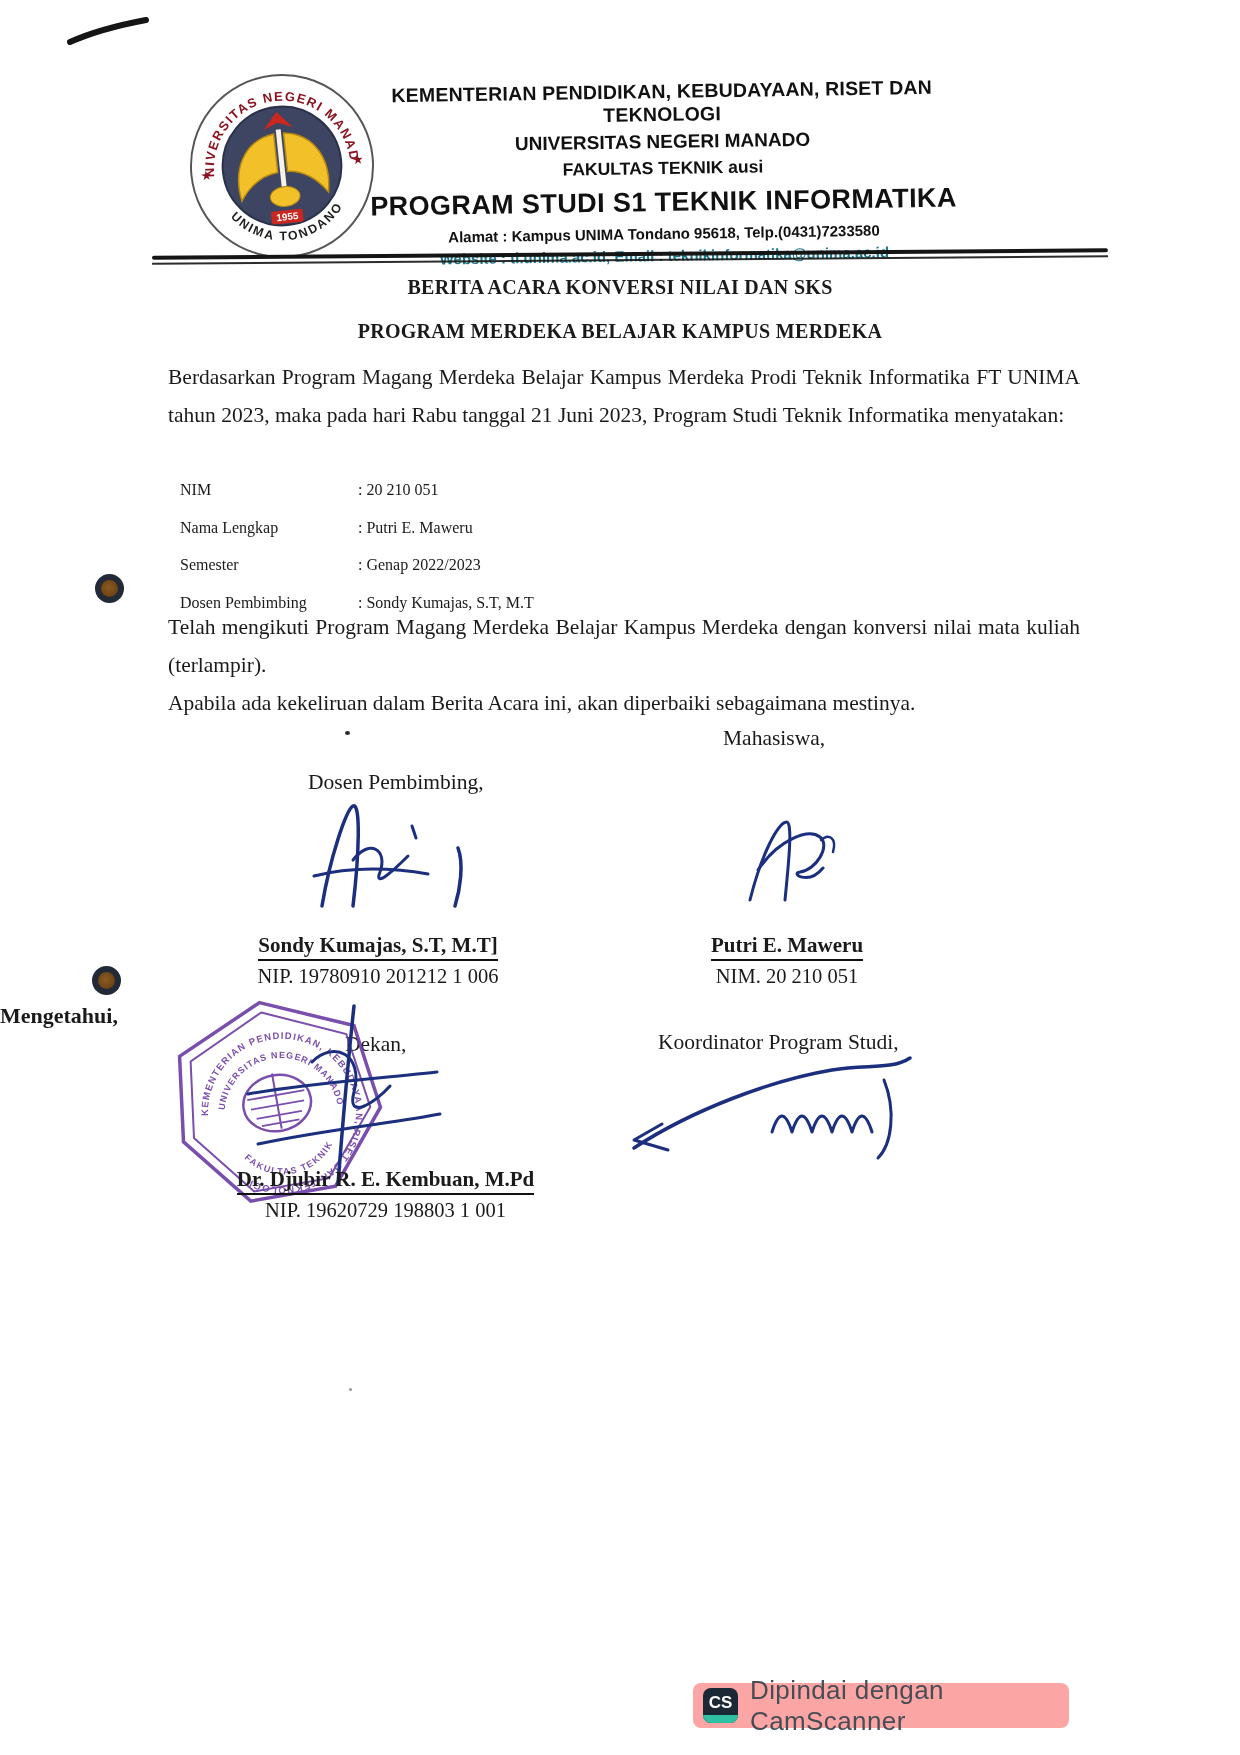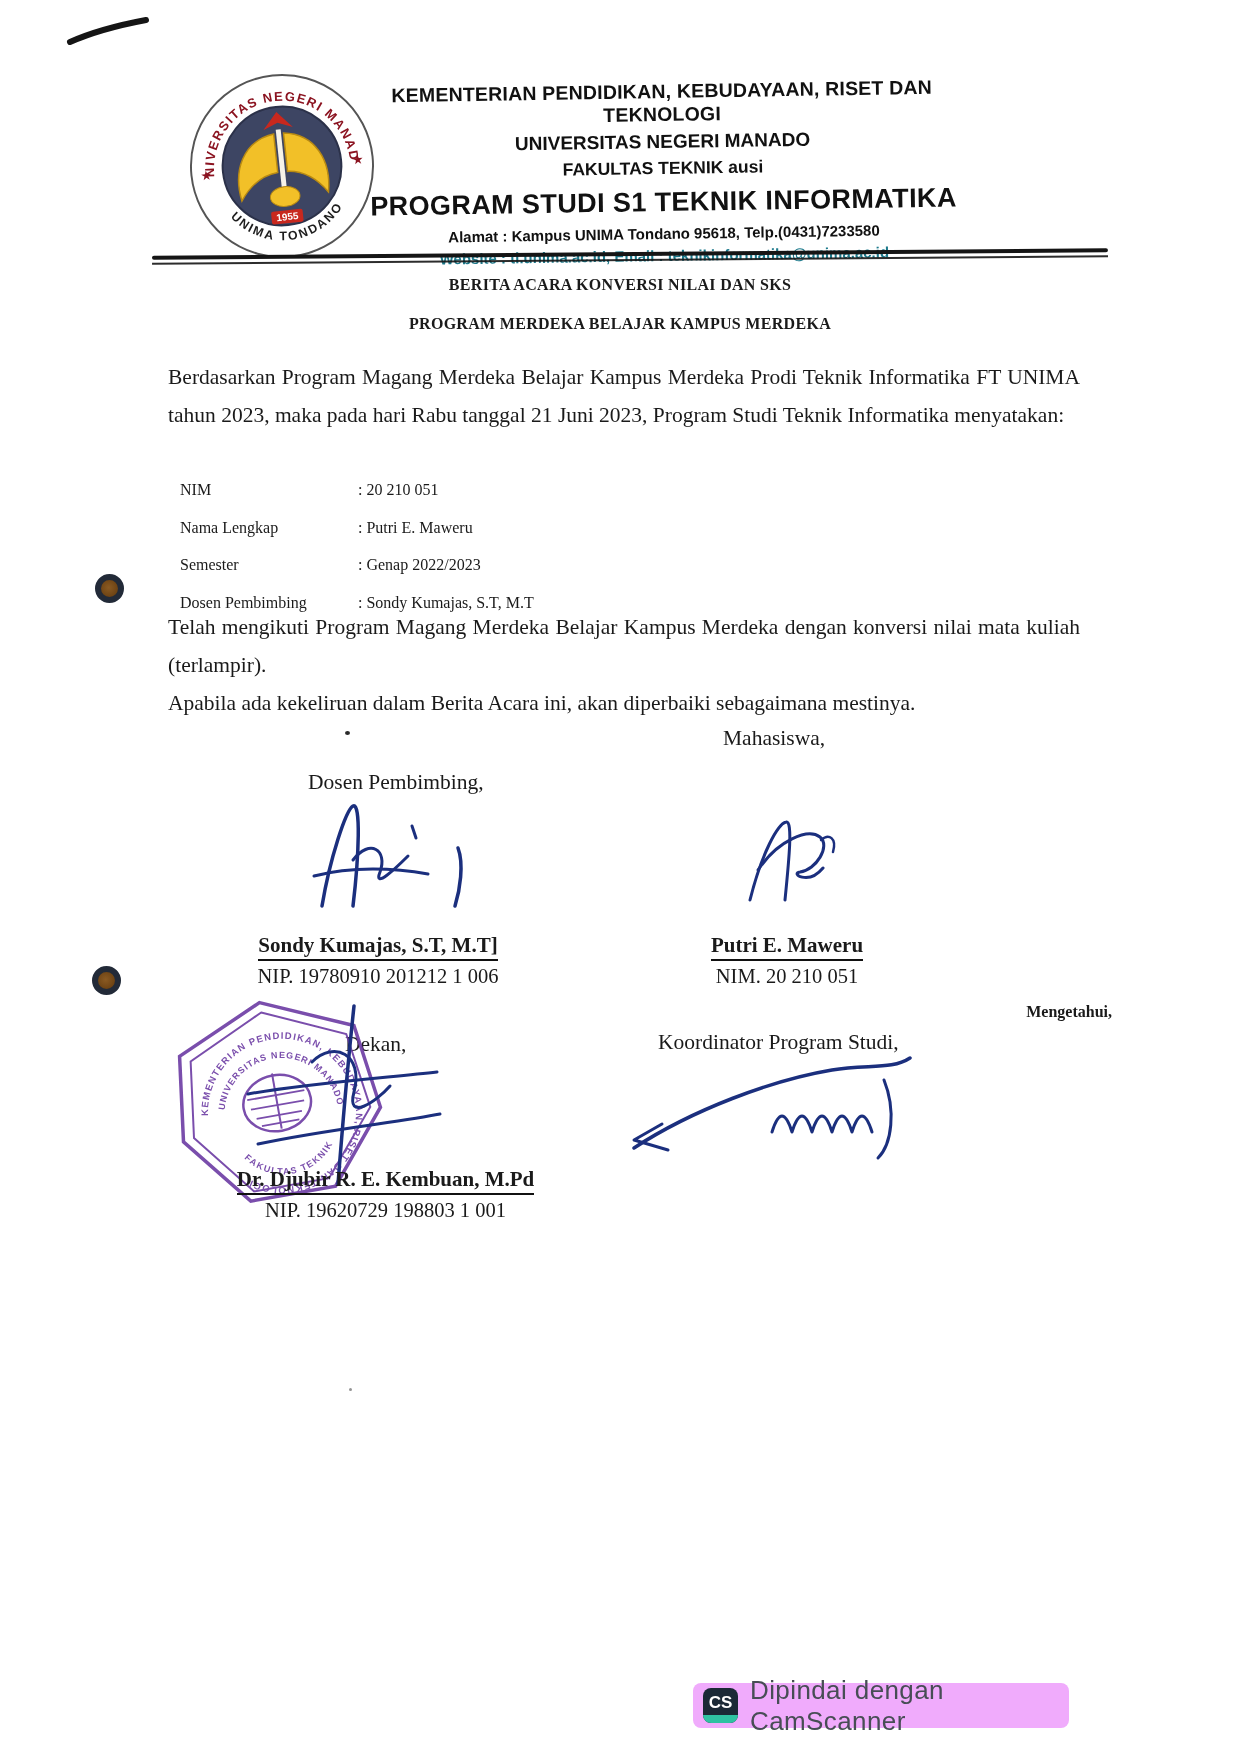--- a/index.html
+++ b/index.html
@@ -21,52 +21,52 @@
   .lh4{font-size:27px;letter-spacing:.4px;margin-top:3px;}
   .lh5{font-size:15px;margin-top:2px;}
   .lh6{font-size:15px;color:#1d7a8c;}
   .logo-wrap{position:absolute;left:188px;top:72px;width:188px;height:188px;transform:rotate(-6deg);}
   .rule-wrap{position:absolute;left:152px;top:252px;width:956px;transform:rotate(-0.45deg);}
   .rule-thick{height:4px;background:#151515;border-radius:2px;}
   .rule-thin{height:2px;background:#151515;margin-top:3px;opacity:.9;}
   
   .doc-title{
     position:absolute;left:70px;top:276px;width:1100px;text-align:center;
-    font-weight:bold;font-size:16px;letter-spacing:.3px;
+    font-weight:bold;font-size:20px;letter-spacing:.3px;
   }
   .doc-title .t2{margin-top:21px;}
   
   .para{position:absolute;left:168px;width:912px;font-size:21.5px;line-height:38px;text-align:justify;}
   .p1{top:358px;}
   .p2{top:608px;}
   .p3{top:684px;width:920px;text-align:left;}
   .fields{position:absolute;left:180px;top:461px;width:700px;font-size:16px;}
   .field-row{display:flex;height:37.5px;align-items:baseline;}
   .field-label{width:178px;flex:none;}
   .field-value{flex:1;margin-top:20px;}
   
   .role{position:absolute;font-size:21.5px;}
   .sig-name-block{position:absolute;text-align:center;font-size:21px;margin-top:44px;}
   .sig-name{font-weight:bold;border-bottom:2.5px solid #111;display:inline-block;padding-bottom:1px;line-height:1.25;}
   .sig-id{font-size:20.5px;margin-top:4px;}
-  .mengetahui{position:absolute;left:0;top:1003px;width:1112px;text-align:right;font-weight:bold;font-size:16px;}
+  .mengetahui{position:absolute;left:0;top:1003px;width:1112px;text-align:left;font-weight:bold;font-size:22px;}
   svg.sig{position:absolute;overflow:visible;}
   .sig path{fill:none;stroke:#1b2f7e;stroke-linecap:round;stroke-linejoin:round;}
   
   .hole{position:absolute;width:29px;height:29px;border-radius:50%;
     border:6px solid #222a38;background:radial-gradient(circle at 45% 45%, #8a5a22 0%, #6d4314 70%, #4a2c0c 100%);
     box-sizing:border-box;}
   .speck{position:absolute;width:5px;height:4px;border-radius:50%;background:#2a2a2a;}
   .penmark{position:absolute;left:66px;top:14px;}
   
   .stamp{position:absolute;left:170px;top:995px;transform:rotate(-10deg);opacity:.92;}
   
   .cam-badge{
     position:absolute;left:693px;top:1683px;width:376px;height:45px;
-    background:#f0abfc;border-radius:8px;display:flex;align-items:center;gap:12px;
+    background:#fca5a5;border-radius:8px;display:flex;align-items:center;gap:12px;
     font-family:"Liberation Sans", sans-serif;
   }
   .cam-icon{
     width:35px;height:35px;margin-left:10px;border-radius:8px;position:relative;
     background:#1b2936;color:#fff;font-weight:bold;font-size:17px;
     display:flex;align-items:center;justify-content:center;overflow:hidden;flex:none;
     padding-bottom:6px;box-sizing:border-box;
   }
   .cam-icon::after{content:"";position:absolute;left:0;right:0;bottom:0;height:8px;background:#2fc2a2;}
   .cam-text{font-size:26px;color:#474d55;letter-spacing:.4px;}

